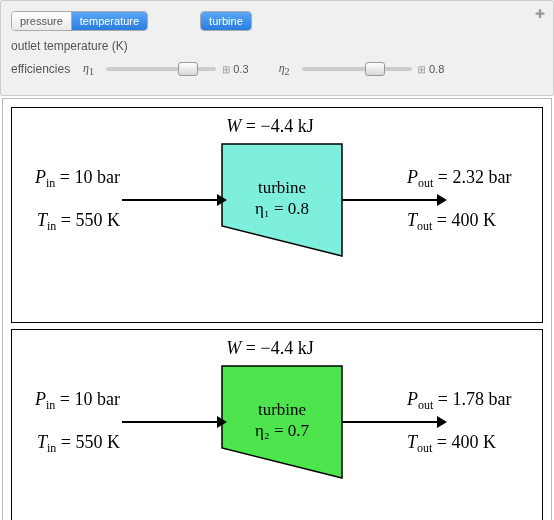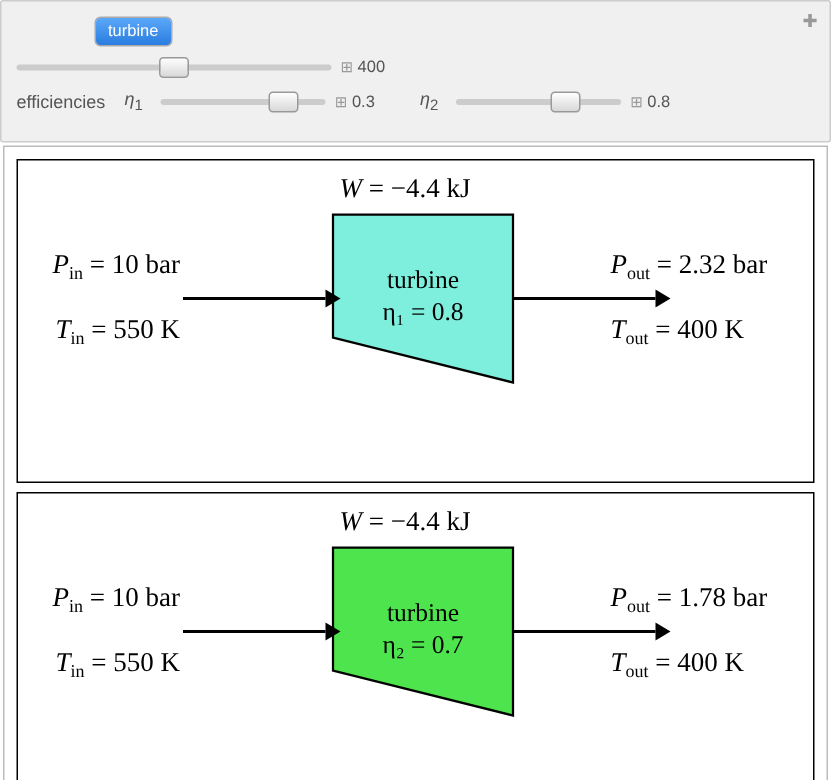--- a/index.html
+++ b/index.html
@@ -107,42 +107,43 @@
   margin: 2px;
 }
 .dbox {
   border: 1px solid #000;
   position: relative;
   height: 216px;
   margin-bottom: 6px;
 }
 .dbox:last-child { margin-bottom: 0; }
 svg { display: block; }
-.serif { font-family: Liberation Sans, sans-serif; }
+.serif { font-family: Liberation Serif, serif; }
 .it { font-style: italic; }
 .gap { width: 52px; }
 </style>
 </head>
 <body>
 
 <div class="panel">
   <span class="plus-icon">✚</span>
 
   <div class="row">
+    <div class="setter-group">
+      <div class="setter">pressure</div>
+      <div class="setter active">temperature</div>
+    </div>
     <div class="gap"></div>
     <div class="setter-group">
       <div class="setter active">turbine</div>
     </div>
   </div>
 
   <div class="row">
-    <div class="slider-wrap">
-      <input type="range" class="slider" min="300" max="500" value="400" style="">
-      <span class="val-box">400</span>
-    </div>
+    <span class="row-label">outlet temperature (K)</span>
   </div>
 
   <div class="row">
     <span class="row-label" style="width:70px">efficiencies</span>
     <div class="eff-grp">
       <span class="serif eff-label"><span class="it">η</span><sub>1</sub></span>
       <input type="range" class="slider sm" min="0" max="1" step="0.01" value="0.8" style="">
       <span class="val-box">0.3</span>
     </div>
     <div style="width:28px"></div>

